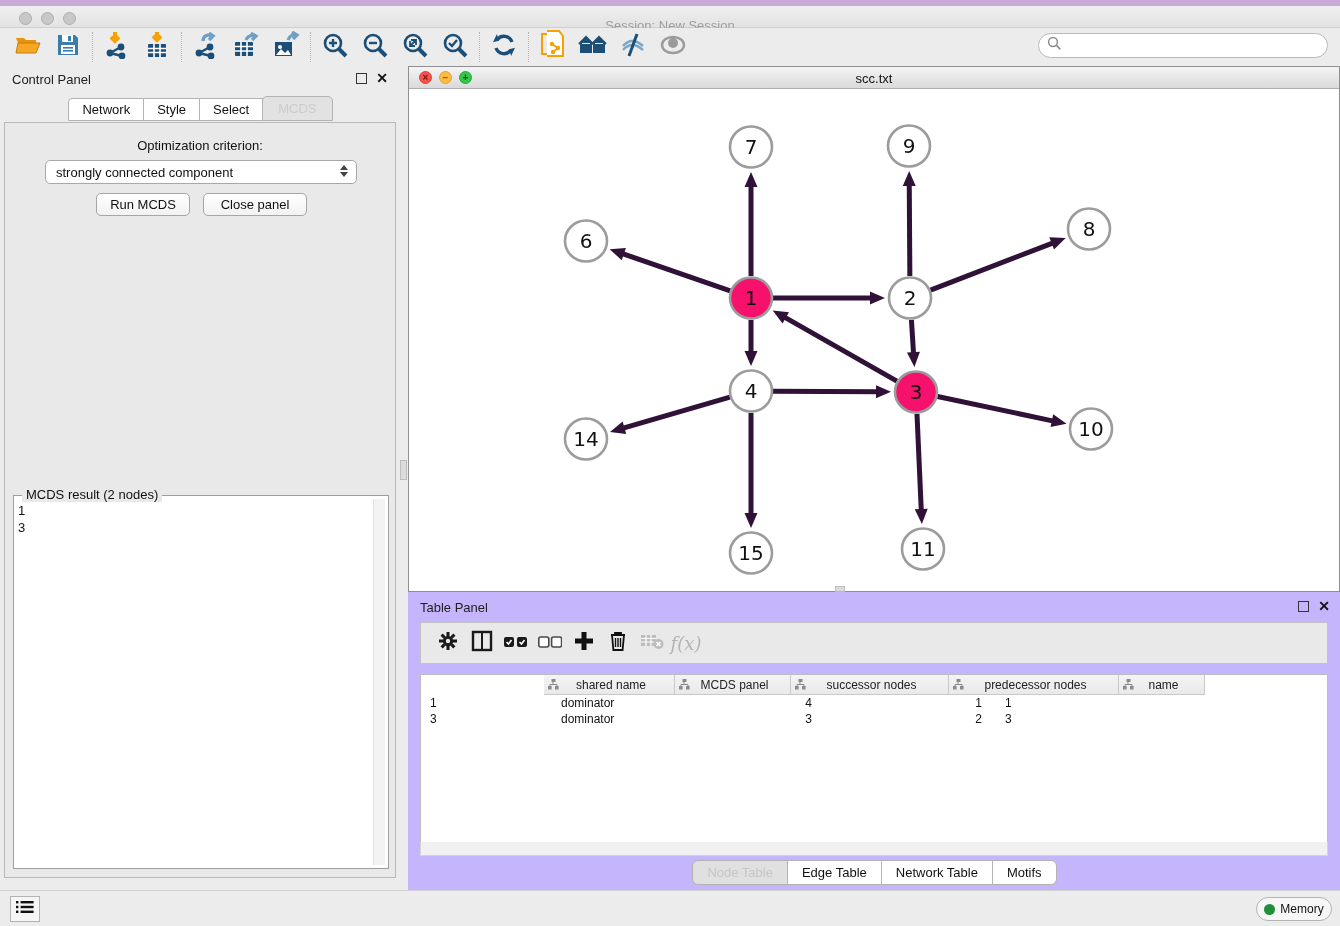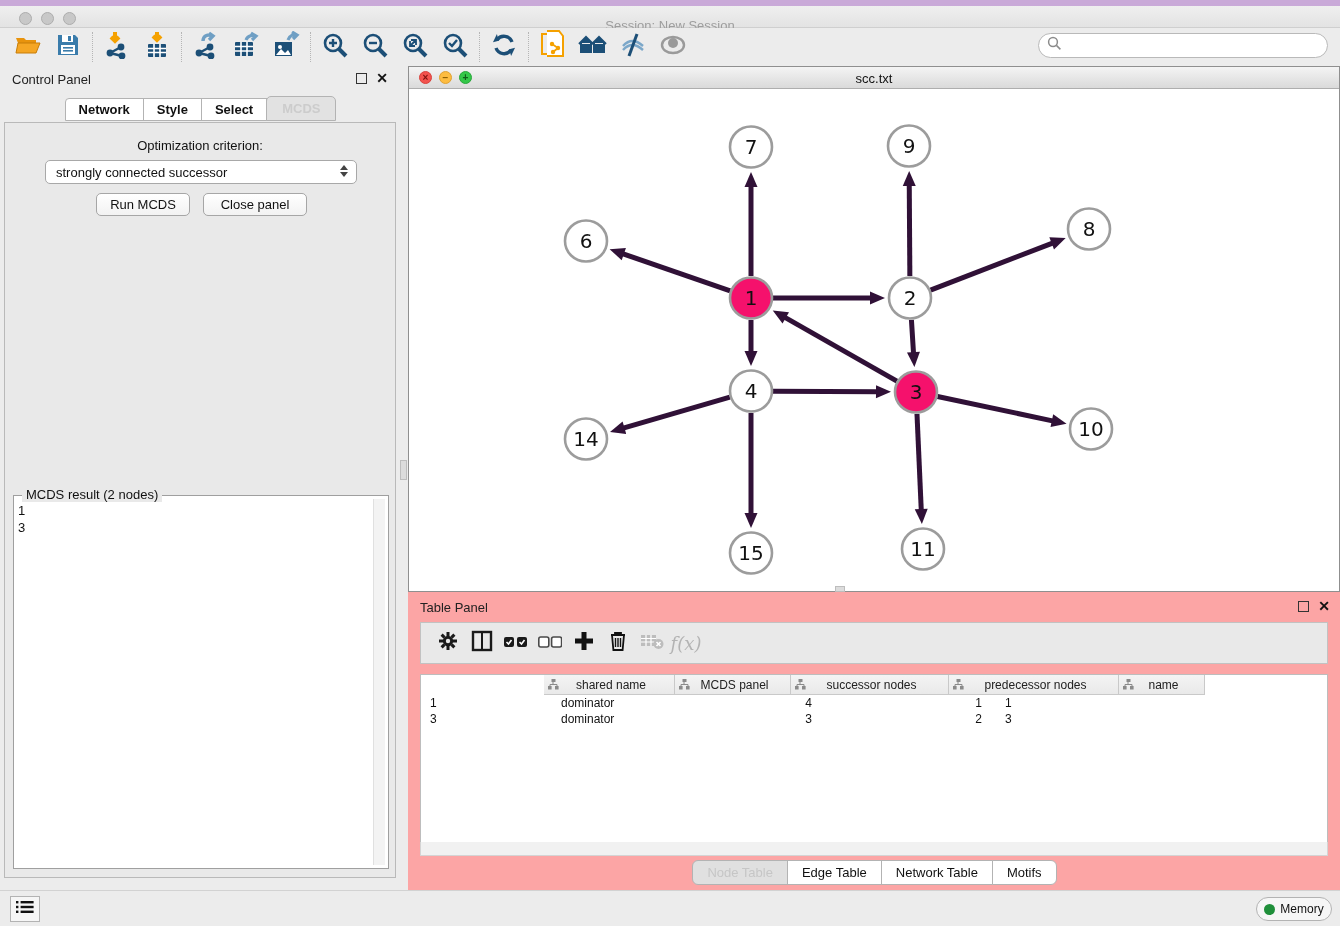--- a/index.html
+++ b/index.html
@@ -19,21 +19,21 @@
   #search-wrap { position:absolute; right:12px; top:33px; width:290px; height:25px; background:#fff; border:1px solid #b9b9b9; border-radius:13px; display:flex; align-items:center; padding-left:8px; }
   #search-input { border:none; outline:none; font-size:13px; width:250px; background:transparent; }
 
   
   #control-panel { left:0; top:66px; width:400px; height:816px; }
   #cp-title { position:absolute; left:12px; top:6px; font-size:13px; color:#222; }
   .panel-btns { position:absolute; top:7px; display:flex; gap:9px; }
   .float-ico { width:11px; height:11px; border:1.5px solid #333; }
   .close-ico { font-size:14px; font-weight:bold; color:#111; line-height:11px; }
   #cp-tabs { position:absolute; left:0; right:0; top:30px; text-align:center; height:24px; }
-  .ctab { display:inline-block; vertical-align:bottom; padding:3px 13px; background:#fff; border:1px solid #b3b3b3; font-size:13px; color:#111; margin-right:-1px;font-weight:bold; }
+  .ctab { display:inline-block; vertical-align:bottom; padding:3px 13px; background:#fff; border:1px solid #b3b3b3; font-size:13px; color:#111; margin-right:-1px; }
   .ctab:first-child { border-radius:4px 0 0 0; }
   .ctab.active { background:#e2e2e2; color:#cccccc; border-radius:5px 5px 0 0; padding:4px 15px; }
   #cp-box { position:absolute; left:4px; top:56px; width:392px; height:756px; border:1px solid #b9b9b9; background:#e9e9e9; }
   #opt-label { position:absolute; left:0; right:0; top:15px; text-align:center; font-size:13px; color:#111; }
   #opt-select { position:absolute; left:40px; top:37px; width:312px; height:24px; background:#fff; border:1px solid #a8a8a8; border-radius:5px; font-size:13px; display:flex; align-items:center; padding-left:10px; color:#111; }
   .stepper { position:absolute; right:8px; top:4px; display:flex; flex-direction:column; gap:2px; }
   .tri-up { width:0; height:0; border-left:4px solid transparent; border-right:4px solid transparent; border-bottom:5px solid #444; }
   .tri-dn { width:0; height:0; border-left:4px solid transparent; border-right:4px solid transparent; border-top:5px solid #444; }
   .cp-btn { position:absolute; top:70px; height:23px; background:linear-gradient(#ffffff,#f2f2f2); border:1px solid #a6a6a6; border-radius:5px; font-size:13px; color:#111; display:flex; align-items:center; justify-content:center; }
   #result-group { position:absolute; left:8px; top:372px; width:376px; height:374px; border:1px solid #9f9f9f; background:#fff; }
@@ -45,21 +45,21 @@
   #net-window { left:408px; top:66px; width:932px; height:526px; border:1px solid #8f8f8f; background:#fff; }
   #net-titlebar { position:absolute; left:0; top:0; width:100%; height:22px; background:linear-gradient(#f4f4f4,#dadada); border-bottom:1px solid #aeaeae; }
   .mac-dot { position:absolute; top:4px; width:13px; height:13px; border-radius:50%; font-size:10px; font-weight:bold; text-align:center; line-height:12px; }
   #net-title { position:absolute; left:0; right:0; top:4px; text-align:center; font-size:13px; color:#111; }
   #graph-svg { position:absolute; left:0; top:22px; }
 
   .split-handle-v { left:400px; top:460px; width:7px; height:20px; background:#dcdcdc; border:1px solid #bdbdbd; }
   .split-handle-h { left:835px; top:586px; width:10px; height:6px; background:#dcdcdc; border:1px solid #bdbdbd; }
 
   
-  #table-panel { left:408px; top:592px; width:932px; height:298px; background:#fca5a5; }
+  #table-panel { left:408px; top:592px; width:932px; height:298px; background:#c4b5fd; }
   #tp-title { position:absolute; left:12px; top:8px; font-size:13px; color:#222; }
   #tp-toolbar { position:absolute; left:12px; top:30px; width:908px; height:42px; background:#e9e9e9; border:1px solid #c2c2c2; display:flex; align-items:center; padding-left:10px; }
   .tp-btn { width:34px; height:34px; display:flex; align-items:center; justify-content:center; }
   .fx { font-family:"DejaVu Serif",serif; font-style:italic; font-size:18px; color:#b3b3b3; }
   #tp-table { position:absolute; left:12px; top:82px; width:908px; height:182px; background:#fff; border:1px solid #bdbdbd; overflow:hidden; }
   #tp-header { display:flex; height:20px;justify-content:center; }
   .th { background:linear-gradient(#f4f4f4,#e9e9e9); border-right:1px solid #c9c9c9; border-bottom:1px solid #c9c9c9; display:flex; align-items:center; font-size:12px; color:#222; position:relative; }
   .th .th-label { flex:1; text-align:center; padding-right:10px; }
   .th svg { margin-left:4px; }
   .tr { display:flex; height:16px; }
@@ -240,21 +240,21 @@
   <div id="control-panel" class="abs">
     <div id="cp-title">Control Panel</div>
     <div class="panel-btns" style="right:12px">
       <span class="float-ico"></span>
       <span class="close-ico">✕</span>
     </div>
     <div id="cp-tabs"><span class="ctab">Network</span><span class="ctab">Style</span><span class="ctab">Select</span><span class="ctab active">MCDS</span></div>
     <div id="cp-box">
       <div id="opt-label">Optimization criterion:</div>
       <div id="opt-select">
-        <span>strongly connected successor</span>
+        <span>strongly connected component</span>
         <span class="stepper">
             <span class="tri-up"></span>
             <span class="tri-dn"></span>
           </span>
       </div>
       <div class="cp-btn" style="left:91px; width:94px;">Run MCDS</div>
       <div class="cp-btn" style="left:198px; width:104px;">Close panel</div>
       <div id="result-group">
         <div id="result-label">MCDS result (2 nodes)</div>
         <div id="result-text">1

